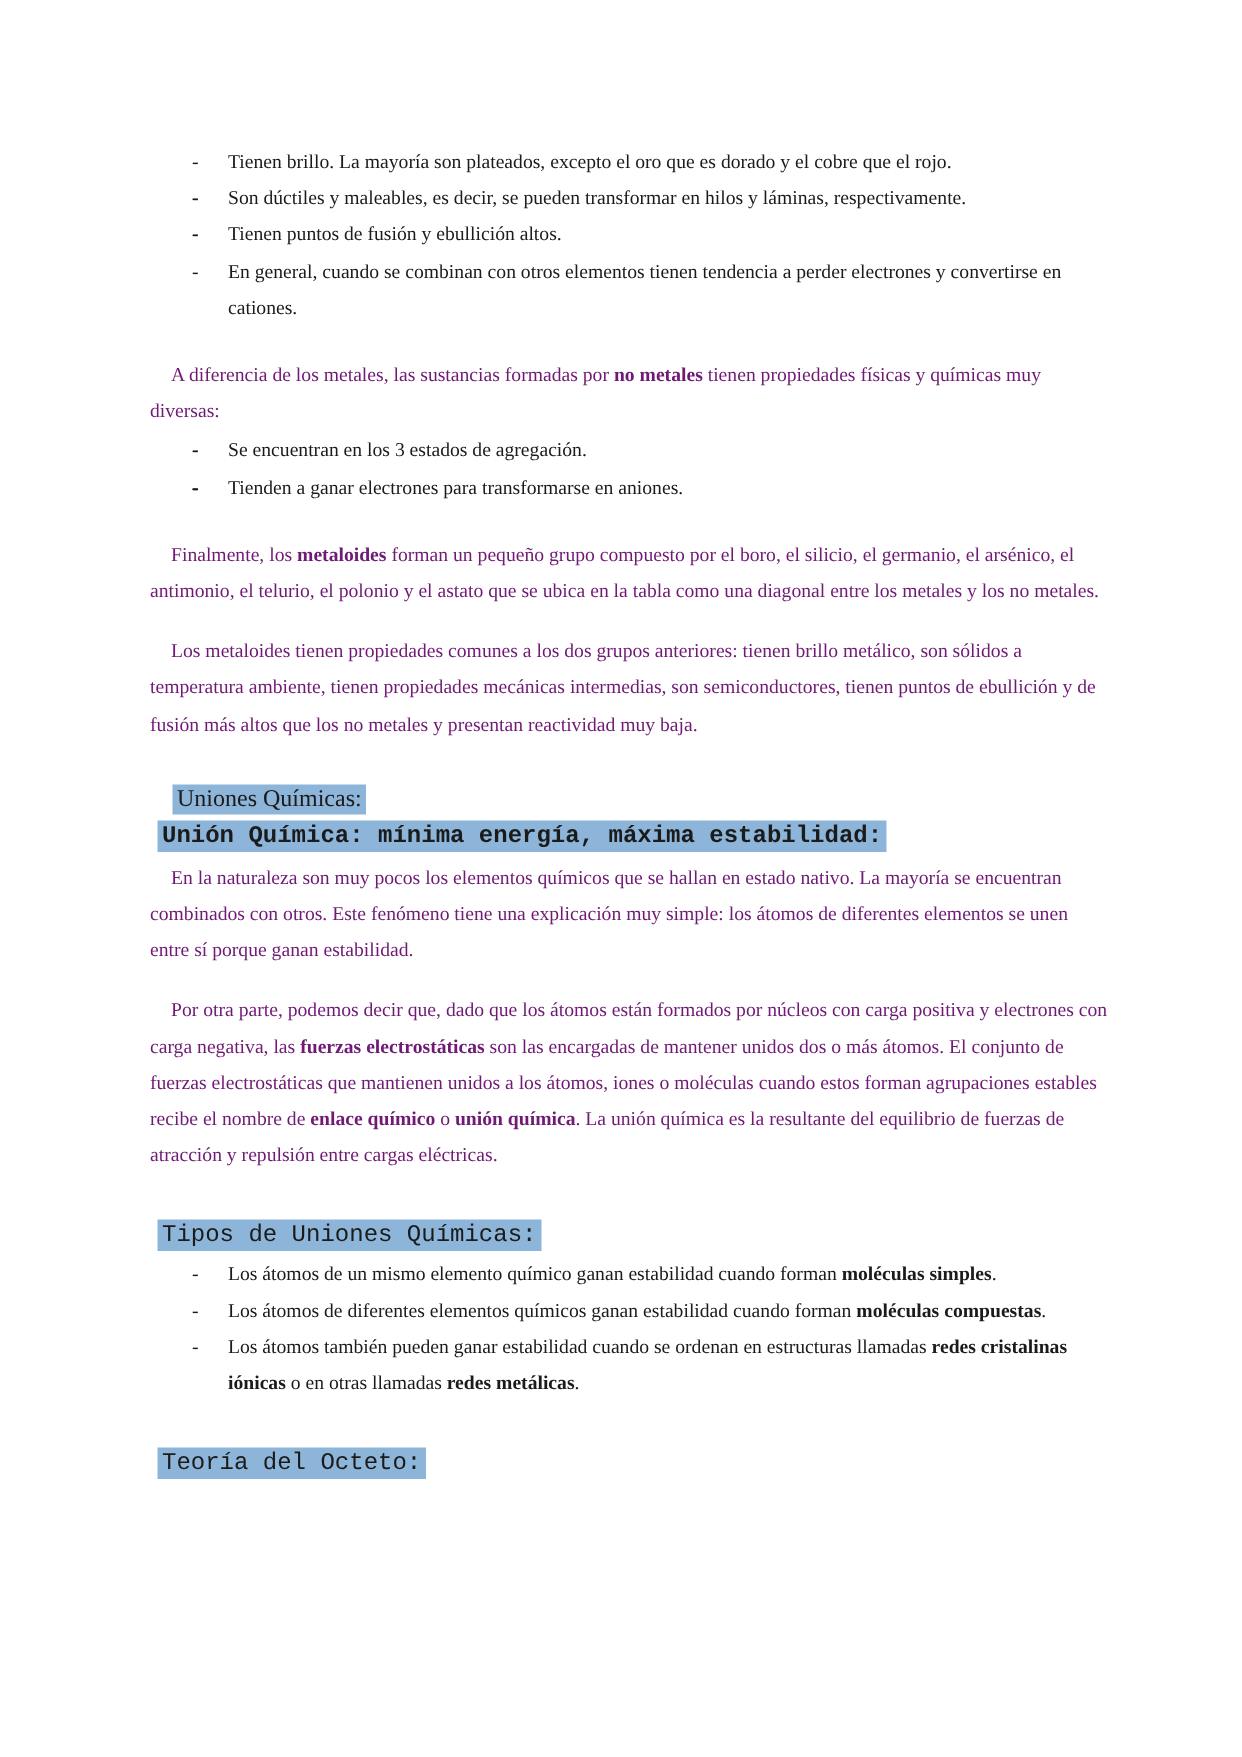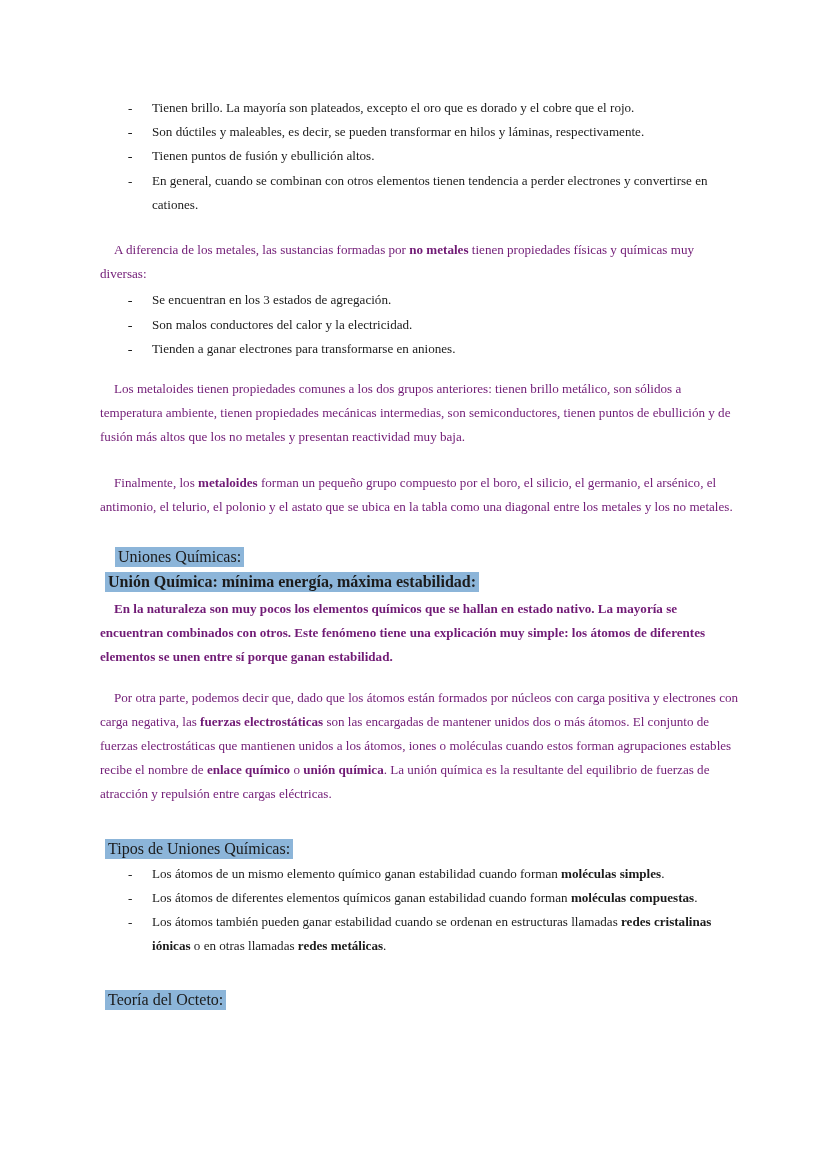--- a/index.html
+++ b/index.html
@@ -30,21 +30,21 @@
   .para {
     font-size: 13.1px;
     line-height: 24.2px;
     text-align: left;
     margin: 0;
     text-indent: 14px;
     color: #701a75;
   }
   .para.gap-before { margin-top: 21px; }
   .para.gap-small  { margin-top: 16px; }
-  .para.tight      { margin-top: 4px; font-weight: bold; }
+  .para.tight      { margin-top: 4px; }
 
   
   .dash-list {
     list-style: none;
     margin: 0;
     padding: 0;
   }
   .dash-list li {
     position: relative;
     padding-left: 52px;
@@ -73,21 +73,21 @@
     background: #8cb5d9;
     color: #1b1b1b;
     font-size: 16px;
     line-height: 23px;
     padding: 1px 3px 2px 3px;
     box-decoration-break: clone;
     -webkit-box-decoration-break: clone;
   }
   .hl.bold { font-weight: 700; }
   .indent-18 { padding-left: 15px; }
-  .indent-8  { padding-left: 5px; }
+  .indent-8  { padding-left: 5px; font-family: Liberation Mono, monospace; }
 
   b, strong { font-weight: 700; }
 </style>
 </head>
 <body>
 
 <div class="page">
   <div class="content">
 
     <ul class="dash-list">
@@ -98,28 +98,28 @@
       <li><span class="dash">-</span><span>Tienen puntos de fusión y ebullición altos.</span></li>
       <li><span class="dash">-</span><span>En general, cuando se combinan con otros elementos tienen tendencia a perder electrones y convertirse en cationes.</span></li>
     </ul>
 
     <p class="para gap-before"><span>A diferencia de los metales, las sustancias formadas por </span><b>no metales</b><span> tienen propiedades físicas y químicas muy diversas:</span></p>
 
     <ul class="dash-list gap-before">
       <li><span class="dash">-</span></li>
       <li><span class="dash">-</span><span>Se encuentran en los 3 estados de agregación.</span></li>
       <li><span class="dash">-</span></li>
-      <li><span class="dash">-</span><span>Son malos conductores del calor y la electricidad.</span></li>
+      <li><span class="dash">-</span></li>
       <li><span class="dash">-</span></li>
       <li><span class="dash">-</span><span>Tienden a ganar electrones para transformarse en aniones.</span></li>
     </ul>
 
+    <p class="para gap-before"><span>Finalmente, los </span><b>metaloides</b><span> forman un pequeño grupo compuesto por el boro, el silicio, el germanio, el arsénico, el antimonio, el telurio, el polonio y el astato que se ubica en la tabla como una diagonal entre los metales y los no metales.</span></p>
+
     <p class="para gap-small">Los metaloides tienen propiedades comunes a los dos grupos anteriores: tienen brillo metálico, son sólidos a temperatura ambiente, tienen propiedades mecánicas intermedias, son semiconductores, tienen puntos de ebullición y de fusión más altos que los no metales y presentan reactividad muy baja.</p>
-
-    <p class="para gap-before"><span>Finalmente, los </span><b>metaloides</b><span> forman un pequeño grupo compuesto por el boro, el silicio, el germanio, el arsénico, el antimonio, el telurio, el polonio y el astato que se ubica en la tabla como una diagonal entre los metales y los no metales.</span></p>
 
     <div class="heading-row h-gap indent-18"><span class="hl">Uniones Químicas:</span></div>
 
     <div class="heading-row h-gap-sm indent-8"><span class="hl bold">Unión Química: mínima energía, máxima estabilidad:</span></div>
 
     <p class="para tight">En la naturaleza son muy pocos los elementos químicos que se hallan en estado nativo. La mayoría se encuentran combinados con otros. Este fenómeno tiene una explicación muy simple: los átomos de diferentes elementos se unen entre sí porque ganan estabilidad.</p>
 
     <p class="para gap-small"><span>Por otra parte, podemos decir que, dado que los átomos están formados por núcleos con carga positiva y electrones con carga negativa, las </span><b>fuerzas electrostáticas</b><span> son las encargadas de mantener unidos dos o más átomos. El conjunto de fuerzas electrostáticas que mantienen unidos a los átomos, iones o moléculas cuando estos forman agrupaciones estables recibe el nombre de </span><b>enlace químico</b><span> o </span><b>unión química</b><span>. La unión química es la resultante del equilibrio de fuerzas de atracción y repulsión entre cargas eléctricas.</span></p>
 
     <div class="heading-row h-gap-md indent-8"><span class="hl">Tipos de Uniones Químicas:</span></div>

